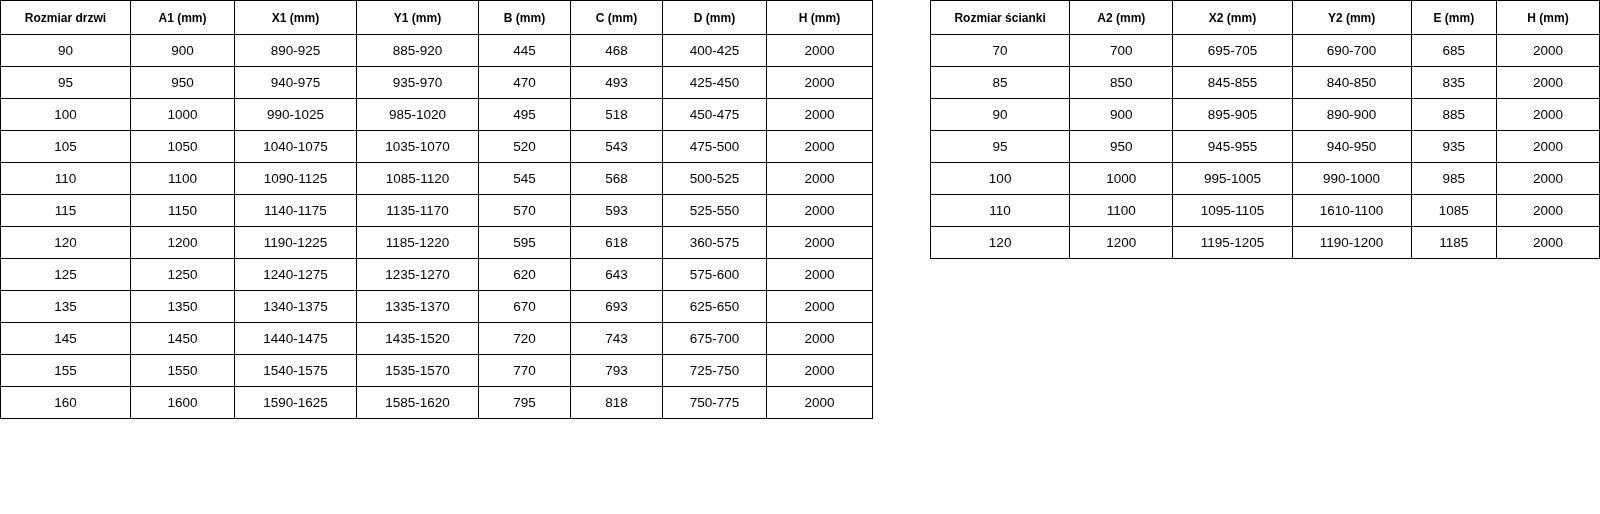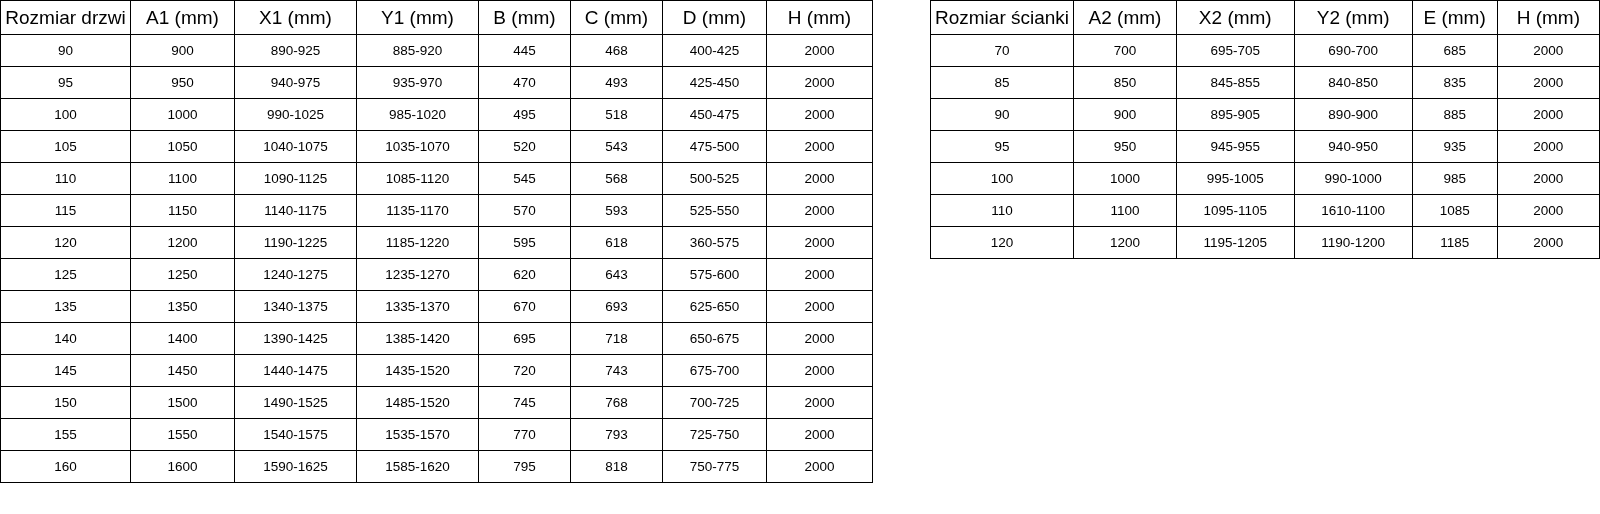--- a/index.html
+++ b/index.html
@@ -34,22 +34,22 @@
   table.spec td {
     border: 1px solid #000000;
     text-align: center;
     vertical-align: middle;
     font-size: 13.5px;
     height: 31px;
     padding: 0 4px;
     white-space: nowrap;
   }
   table.spec th {
-    font-weight: normal;
-    font-size: 19px;
+    font-weight: bold;
+    font-size: 12px;
     height: 33px;
   }
   table.spec td {
     font-weight: normal;
   }
 
   
   #doors-table col.c0 { width: 130px; }
   #doors-table col.c1 { width: 104px; }
   #doors-table col.c2 { width: 122px; }
@@ -181,47 +181,27 @@
             <td>135</td>
             <td>1350</td>
             <td>1340-1375</td>
             <td>1335-1370</td>
             <td>670</td>
             <td>693</td>
             <td>625-650</td>
             <td>2000</td>
           </tr>
           <tr>
-            <td>140</td>
-            <td>1400</td>
-            <td>1390-1425</td>
-            <td>1385-1420</td>
-            <td>695</td>
-            <td>718</td>
-            <td>650-675</td>
-            <td>2000</td>
-          </tr>
-          <tr>
             <td>145</td>
             <td>1450</td>
             <td>1440-1475</td>
             <td>1435-1520</td>
             <td>720</td>
             <td>743</td>
             <td>675-700</td>
-            <td>2000</td>
-          </tr>
-          <tr>
-            <td>150</td>
-            <td>1500</td>
-            <td>1490-1525</td>
-            <td>1485-1520</td>
-            <td>745</td>
-            <td>768</td>
-            <td>700-725</td>
             <td>2000</td>
           </tr>
           <tr>
             <td>155</td>
             <td>1550</td>
             <td>1540-1575</td>
             <td>1535-1570</td>
             <td>770</td>
             <td>793</td>
             <td>725-750</td>

